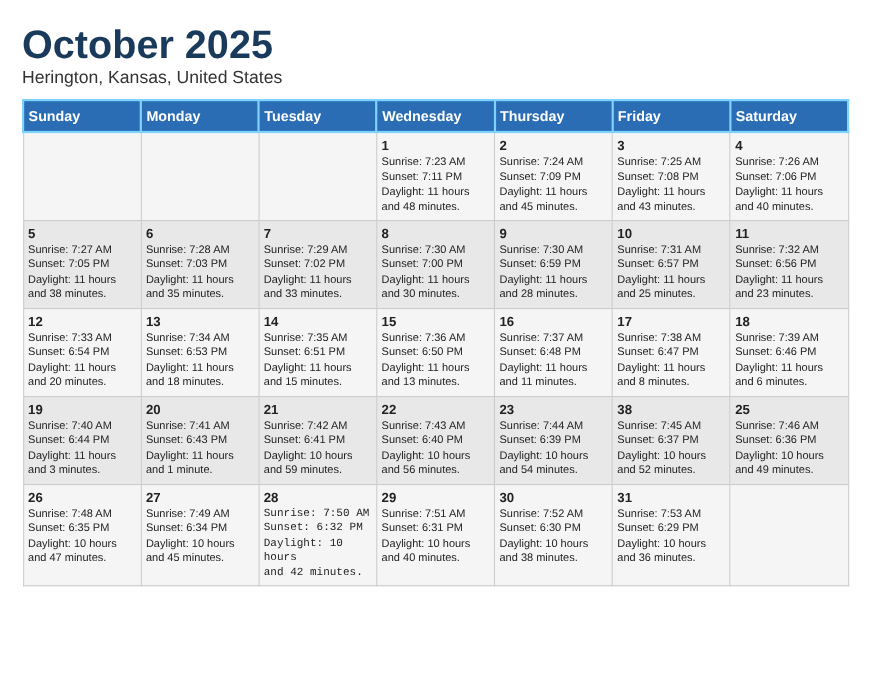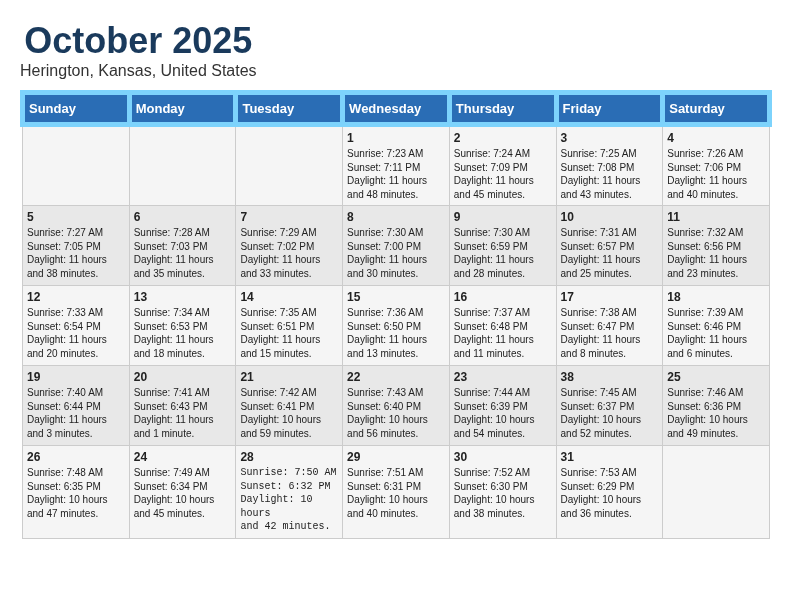--- a/index.html
+++ b/index.html
@@ -19,21 +19,21 @@
     .logo {
       display: flex;
       align-items: center;
       gap: 4px;
     }
     .logo-icon {
       width: 28px;
       height: 28px;
     }
     .title-block {
-      text-align: center;
+      text-align: left;
     }
     .calendar-title {
       font-size: 36px;
       font-weight: bold;
       color: #1a3a5c;
     }
     .calendar-subtitle {
       font-size: 16px;
       color: #333;
     }
@@ -44,21 +44,21 @@
     }
     thead tr {
       background-color: #2a6db5;
     }
     thead th {
       color: #fff;
       font-size: 13px;
       font-weight: bold;
       padding: 6px 4px;
       text-align: left;
-      border: 5px solid #7dd3fc;
+      border: 2px solid #7dd3fc;
       margin-top: 42px;
     }
     tbody tr {
       height: 80px;
     }
     tbody tr:nth-child(odd) {
       background-color: #f5f5f5;
     }
     tbody tr:nth-child(even) {
       background-color: #e8e8e8;
@@ -292,21 +292,21 @@
       </tr>
       <tr>
         <td>
           <div class="day-num">26</div>
           <div class="day-info" style="white-space: pre-line;">Sunrise: 7:48 AM
 Sunset: 6:35 PM
 Daylight: 10 hours
 and 47 minutes.</div>
         </td>
         <td>
-          <div class="day-num">24</div>
+          <div class="day-num">27</div>
           <div class="day-info" style="white-space: pre-line;">Sunrise: 7:49 AM
 Sunset: 6:34 PM
 Daylight: 10 hours
 and 45 minutes.</div>
         </td>
         <td>
           <div class="day-num">28</div>
           <div class="day-info" style="white-space: pre-line; font-family: Liberation Mono, monospace;">Sunrise: 7:50 AM
 Sunset: 6:32 PM
 Daylight: 10 hours

